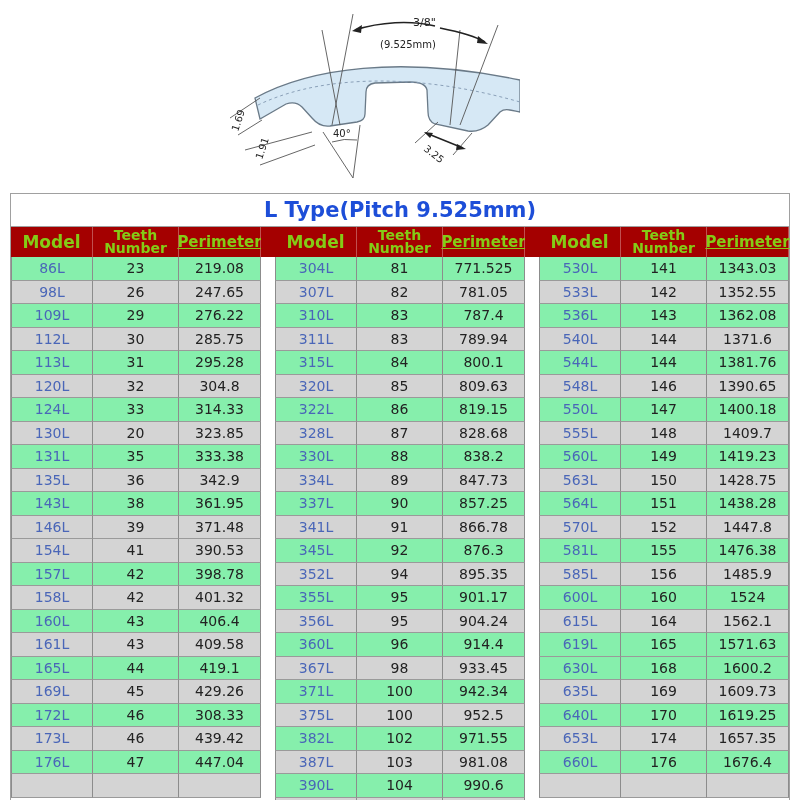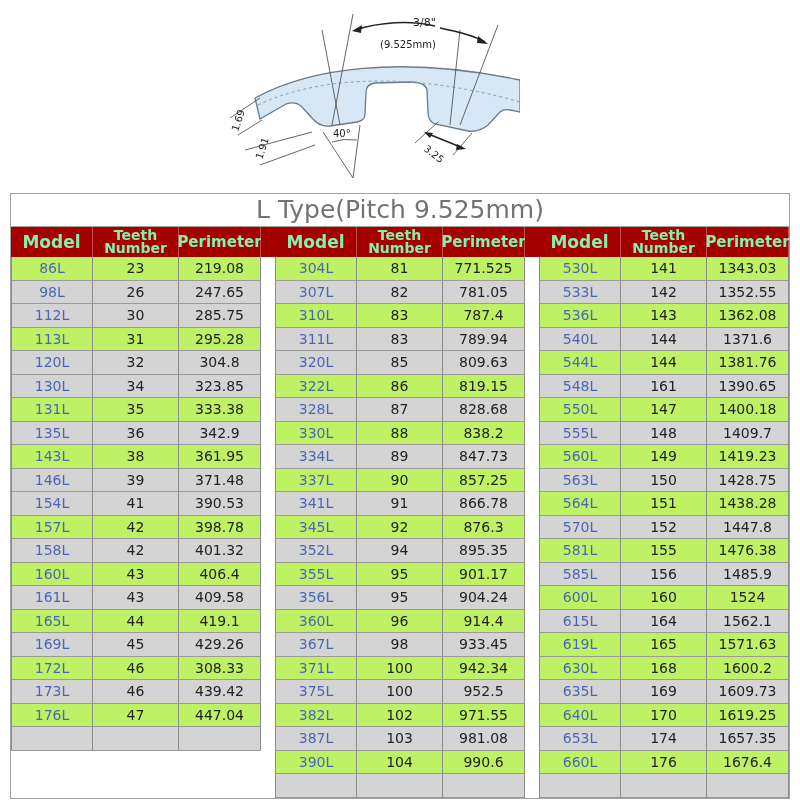--- a/index.html
+++ b/index.html
@@ -1,32 +1,32 @@
 <!DOCTYPE html>
 <html><head>
 <meta charset="utf-8">
 <style>
   html, body { margin:0; padding:0; background:#ffffff; }
   body { width:800px; height:800px; overflow:hidden; position:relative; font-family:"DejaVu Sans", sans-serif; }
   .diagram { position:absolute; left:220px; top:0; width:300px; height:190px; }
   .sheet { position:absolute; left:10px; top:193px; width:778px; border:1px solid #a0a0a0; background:#fff; }
-  .title { height:32px; line-height:32px; text-align:center; font-weight:normal; font-size:25px; color:#737373; border-bottom:1px solid #a0a0a0; }
+  .title { height:32px; line-height:32px; text-align:center; font-weight:bold; font-size:21px; color:#1d4ed8; border-bottom:1px solid #a0a0a0; }
   .groups { display:flex; }
   .group { display:flex; flex-direction:column; }
   .gap { width:17px; display:flex; flex-direction:column; }
   .gap .gh { height:30px; background:#a40000; }
   .gap .gb { flex:1; background:#fff; }
   .hrow { display:flex; height:30px; background:#a40000; }
-  .hcell { color:#86efac; font-weight:bold; text-align:center; display:flex; align-items:center; justify-content:center; border-right:1px solid #c05050; box-sizing:border-box; }
+  .hcell { color:#84cc16; font-weight:bold; text-align:center; display:flex; align-items:center; justify-content:center; border-right:1px solid #c05050; box-sizing:border-box; }
   .hcell.model { font-size:17px; }
   .hcell.teeth { font-size:14px; line-height:13px; flex-direction:column; }
-  .hcell.perim { font-size:15px; }
+  .hcell.perim { font-size:15px;text-decoration:underline; }
   .row { display:flex; height:23.5px; }
   .row.alt { background:#d4d4d4; }
-  .row.norm { background:#bef264; }
+  .row.norm { background:#86efac; }
   .cell { text-align:center; font-size:14px; line-height:23px; border-right:1px solid #8c8c8c; border-bottom:1px solid #9a9a9a; box-sizing:border-box; color:#222; font-family:"DejaVu Sans", sans-serif; }
   .cell.model { color:#4a66b8; }
   .c-model { width:82px; }
   .c-teeth { width:86px; }
   .c-perim { width:82px; }
   .first .cell.c-model { border-left:1px solid #8c8c8c; }
 </style>
 </head>
 <body>
 
@@ -106,38 +106,48 @@
           <div class="row norm">
             <div class="cell c-model model">86L</div>
             <div class="cell c-teeth">23</div>
             <div class="cell c-perim">219.08</div>
           </div>
           <div class="row alt">
             <div class="cell c-model model">98L</div>
             <div class="cell c-teeth">26</div>
             <div class="cell c-perim">247.65</div>
           </div>
+          <div class="row norm">
+            <div class="cell c-model model">109L</div>
+            <div class="cell c-teeth">29</div>
+            <div class="cell c-perim">276.22</div>
+          </div>
           <div class="row alt">
             <div class="cell c-model model">112L</div>
             <div class="cell c-teeth">30</div>
             <div class="cell c-perim">285.75</div>
           </div>
           <div class="row norm">
             <div class="cell c-model model">113L</div>
             <div class="cell c-teeth">31</div>
             <div class="cell c-perim">295.28</div>
           </div>
           <div class="row alt">
             <div class="cell c-model model">120L</div>
             <div class="cell c-teeth">32</div>
             <div class="cell c-perim">304.8</div>
           </div>
+          <div class="row norm">
+            <div class="cell c-model model">124L</div>
+            <div class="cell c-teeth">33</div>
+            <div class="cell c-perim">314.33</div>
+          </div>
           <div class="row alt">
             <div class="cell c-model model">130L</div>
-            <div class="cell c-teeth">34</div>
+            <div class="cell c-teeth">20</div>
             <div class="cell c-perim">323.85</div>
           </div>
           <div class="row norm">
             <div class="cell c-model model">131L</div>
             <div class="cell c-teeth">35</div>
             <div class="cell c-perim">333.38</div>
           </div>
           <div class="row alt">
             <div class="cell c-model model">135L</div>
             <div class="cell c-teeth">36</div>
@@ -239,20 +249,25 @@
           <div class="row norm">
             <div class="cell c-model model">310L</div>
             <div class="cell c-teeth">83</div>
             <div class="cell c-perim">787.4</div>
           </div>
           <div class="row alt">
             <div class="cell c-model model">311L</div>
             <div class="cell c-teeth">83</div>
             <div class="cell c-perim">789.94</div>
           </div>
+          <div class="row norm">
+            <div class="cell c-model model">315L</div>
+            <div class="cell c-teeth">84</div>
+            <div class="cell c-perim">800.1</div>
+          </div>
           <div class="row alt">
             <div class="cell c-model model">320L</div>
             <div class="cell c-teeth">85</div>
             <div class="cell c-perim">809.63</div>
           </div>
           <div class="row norm">
             <div class="cell c-model model">322L</div>
             <div class="cell c-teeth">86</div>
             <div class="cell c-perim">819.15</div>
           </div>
@@ -379,21 +394,21 @@
             <div class="cell c-teeth">144</div>
             <div class="cell c-perim">1371.6</div>
           </div>
           <div class="row norm">
             <div class="cell c-model model">544L</div>
             <div class="cell c-teeth">144</div>
             <div class="cell c-perim">1381.76</div>
           </div>
           <div class="row alt">
             <div class="cell c-model model">548L</div>
-            <div class="cell c-teeth">161</div>
+            <div class="cell c-teeth">146</div>
             <div class="cell c-perim">1390.65</div>
           </div>
           <div class="row norm">
             <div class="cell c-model model">550L</div>
             <div class="cell c-teeth">147</div>
             <div class="cell c-perim">1400.18</div>
           </div>
           <div class="row alt">
             <div class="cell c-model model">555L</div>
             <div class="cell c-teeth">148</div>

